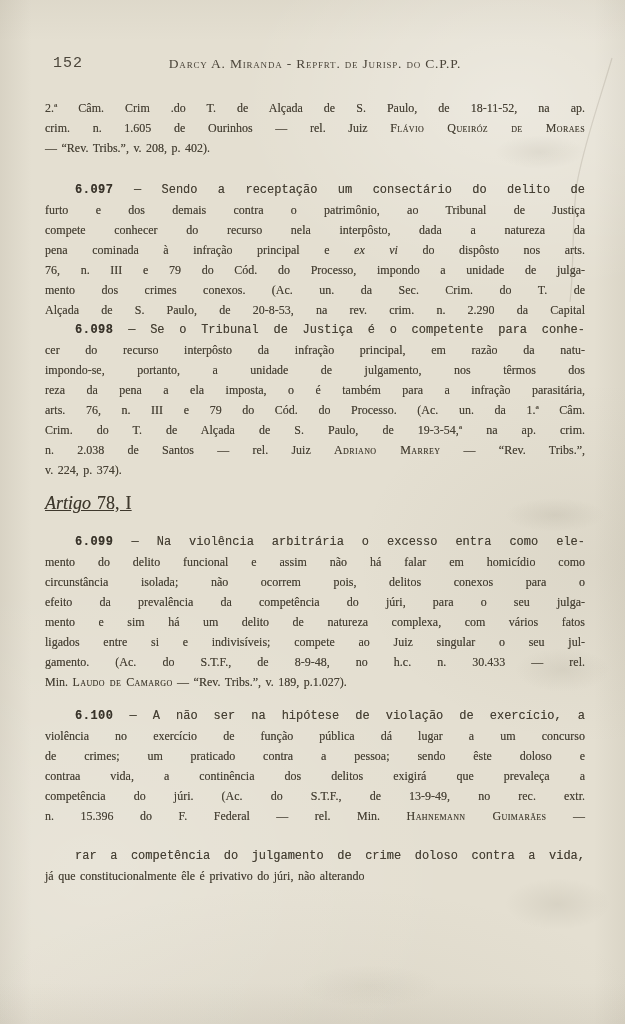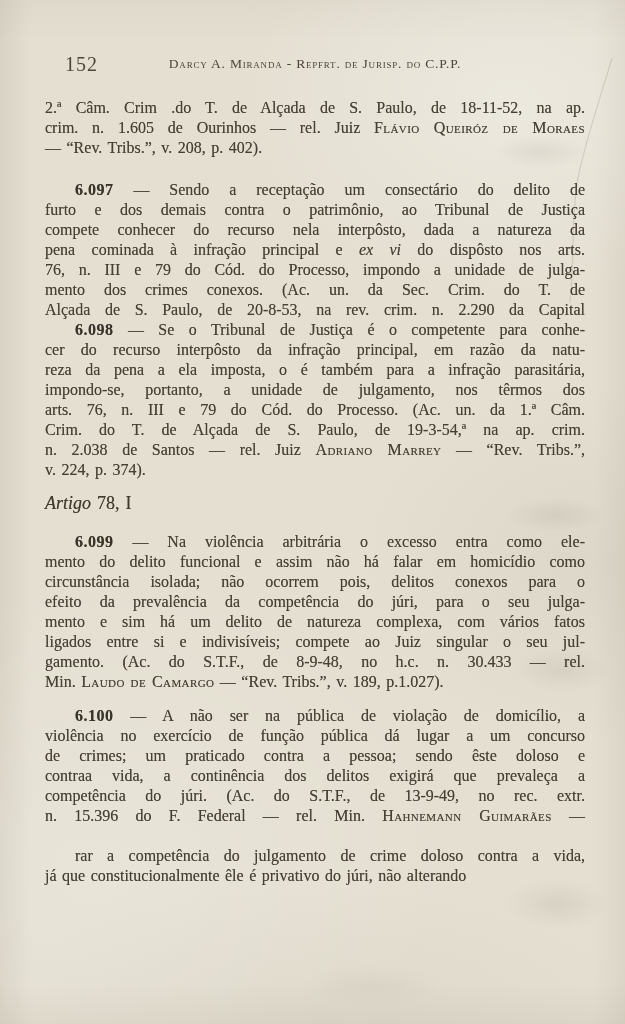--- a/index.html
+++ b/index.html
@@ -40,62 +40,65 @@
     position: relative;
     height: 16px;
     line-height: 16px;
     font-size: 13.5px;
     font-variant: small-caps;
     letter-spacing: 0.8px;
     color: #4b453a;
   }
   .pagenum {
     position: absolute;
-    left: 20px;
+    left: 8px;
     top: 0;
-    font-size: 20px;
+    font-size: 15px;
     letter-spacing: 1px;
     font-variant: normal;
+    font-family: Liberation Mono, monospace;
   }
   .head-title {
     display: block;
     text-align: center;
     width: 100%;
   }
   .text-block {
     position: relative;
   }
   .block { margin: 0; }
   .line {
     line-height: 20px;
-    font-size: 16px;
+    font-size: 12px;
     text-align: justify;
     text-align-last: justify;
     word-spacing: 1.5px;
     text-shadow: 0 0 0.5px rgba(66,58,46,0.55);
   }
   .line.lastline {
     text-align-last: auto;
   }
   .block.indented .line:first-child {
     text-indent: 30px;
+    font-family: Liberation Mono, monospace;
   }
   .block.paragraph.m-first   { margin-top: 26px; }
   .block.paragraph.m-entry1  { margin-top: 22px; }
   .block.paragraph.m-entry2  { }
   .block.heading.m-head      { margin-top: 12px; }
   .block.paragraph.m-entry3  { margin-top: 18px; }
   .block.paragraph.m-entry4  { margin-top: 14px; }
   .block.paragraph.m-entry5  { margin-top: 20px; }
   .block.heading .line {
     text-align: left;
     text-align-last: auto;
     font-size: 18px;
     line-height: 22px;
     color: #3e382d;
+    text-decoration: underline;
   }
   .run.r-b  { font-weight: bold; color: #38332a; letter-spacing: 0.5px; }
   .run.r-i  { font-style: italic; }
   .run.r-sc { font-variant: small-caps; letter-spacing: 0.4px; }
 </style>
 </head>
 <body>
 
 <div class="page">
 
@@ -127,42 +130,42 @@
         <div class="line"><span class="run">furto e dos demais contra o patrimônio, ao Tribunal de Justiça</span></div>
         <div class="line"><span class="run">compete conhecer do recurso nela interpôsto, dada a natureza da</span></div>
         <div class="line"><span class="run">pena cominada à infração principal e </span><span class="run r-i">ex vi</span><span class="run"> do dispôsto nos arts.</span></div>
         <div class="line"><span class="run">76, n. III e 79 do Cód. do Processo, impondo a unidade de julga-</span></div>
         <div class="line"><span class="run">mento dos crimes conexos. (Ac. un. da Sec. Crim. do T. de</span></div>
         <div class="line"><span class="run">Alçada de S. Paulo, de 20-8-53, na rev. crim. n. 2.290 da Capital</span></div>
       </div>
       <div class="block paragraph m-entry2 indented">
         <div class="line"><span class="run r-b">6.098</span><span class="run"> — Se o Tribunal de Justiça é o competente para conhe-</span></div>
         <div class="line"><span class="run">cer do recurso interpôsto da infração principal, em razão da natu-</span></div>
+        <div class="line"><span class="run">impondo-se, portanto, a unidade de julgamento, nos têrmos dos</span></div>
         <div class="line"><span class="run">reza da pena a ela imposta, o é também para a infração parasitária,</span></div>
-        <div class="line"><span class="run">impondo-se, portanto, a unidade de julgamento, nos têrmos dos</span></div>
         <div class="line"><span class="run">arts. 76, n. III e 79 do Cód. do Processo. (Ac. un. da 1.ª Câm.</span></div>
         <div class="line"><span class="run">Crim. do T. de Alçada de S. Paulo, de 19-3-54,ª na ap. crim.</span></div>
         <div class="line"><span class="run">n. 2.038 de Santos — rel. Juiz </span><span class="run r-sc">Adriano Marrey</span><span class="run"> — “Rev. Tribs.”,</span></div>
         <div class="line lastline"><span class="run">v. 224, p. 374).</span></div>
       </div>
       <div class="block heading m-head">
         <div class="line lastline"><span class="run r-i">Artigo</span><span class="run"> 78, I</span></div>
       </div>
       <div class="block paragraph m-entry3 indented">
         <div class="line"><span class="run r-b">6.099</span><span class="run"> — Na violência arbitrária o excesso entra como ele-</span></div>
         <div class="line"><span class="run">mento do delito funcional e assim não há falar em homicídio como</span></div>
         <div class="line"><span class="run">circunstância isolada; não ocorrem pois, delitos conexos para o</span></div>
         <div class="line"><span class="run">efeito da prevalência da competência do júri, para o seu julga-</span></div>
         <div class="line"><span class="run">mento e sim há um delito de natureza complexa, com vários fatos</span></div>
         <div class="line"><span class="run">ligados entre si e indivisíveis; compete ao Juiz singular o seu jul-</span></div>
         <div class="line"><span class="run">gamento. (Ac. do S.T.F., de 8-9-48, no h.c. n. 30.433 — rel.</span></div>
         <div class="line lastline"><span class="run">Min. </span><span class="run r-sc">Laudo de Camargo</span><span class="run"> — “Rev. Tribs.”, v. 189, p.1.027).</span></div>
       </div>
       <div class="block paragraph m-entry4 indented">
-        <div class="line"><span class="run r-b">6.100</span><span class="run"> — A não ser na pública de violação de domicílio, a</span></div>
+        <div class="line"><span class="run r-b">6.100</span><span class="run"> — A não ser na hipótese de violação de exercício, a</span></div>
         <div class="line"><span class="run">violência no exercício de função pública dá lugar a um concurso</span></div>
         <div class="line"><span class="run">de crimes; um praticado contra a pessoa; sendo êste doloso e</span></div>
         <div class="line"><span class="run">contraa vida, a continência dos delitos exigirá que prevaleça a</span></div>
         <div class="line"><span class="run">competência do júri. (Ac. do S.T.F., de 13-9-49, no rec. extr.</span></div>
         <div class="line"><span class="run">n. 15.396 do F. Federal — rel. Min. </span><span class="run r-sc">Hahnemann Guimarães</span><span class="run"> —</span></div>
       </div>
       <div class="block paragraph m-entry5 indented">
         <div class="line"><span class="run">rar a competência do julgamento de crime doloso contra a vida,</span></div>
         <div class="line lastline"><span class="run">já que constitucionalmente êle é privativo do júri, não alterando</span></div>
       </div>

